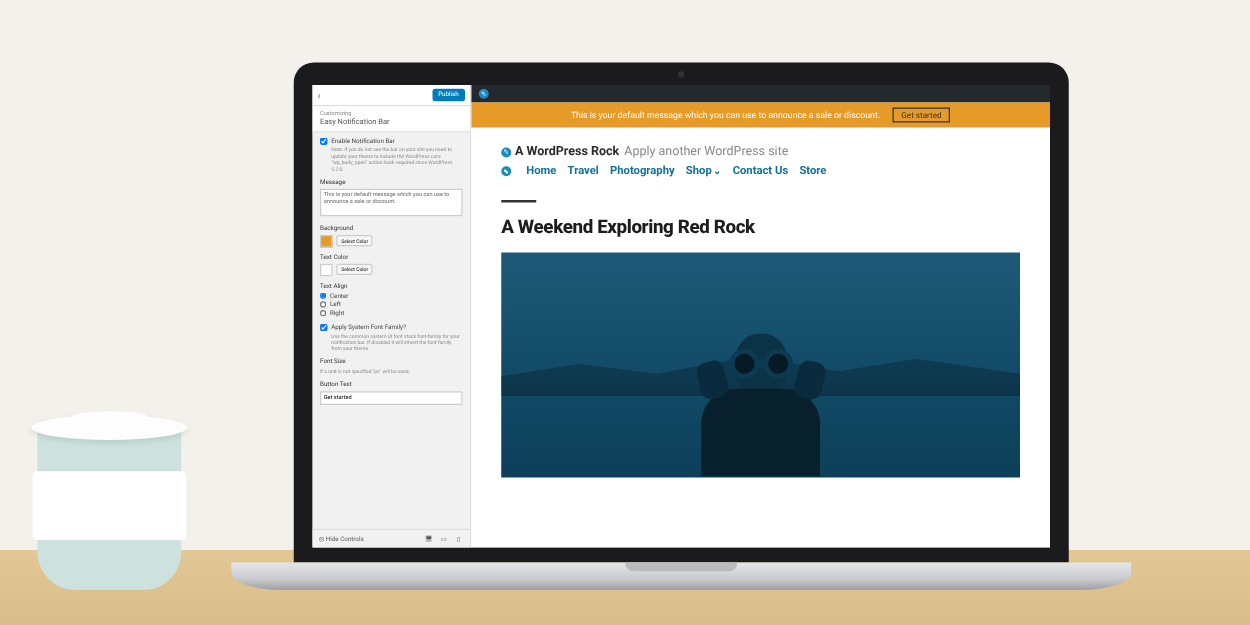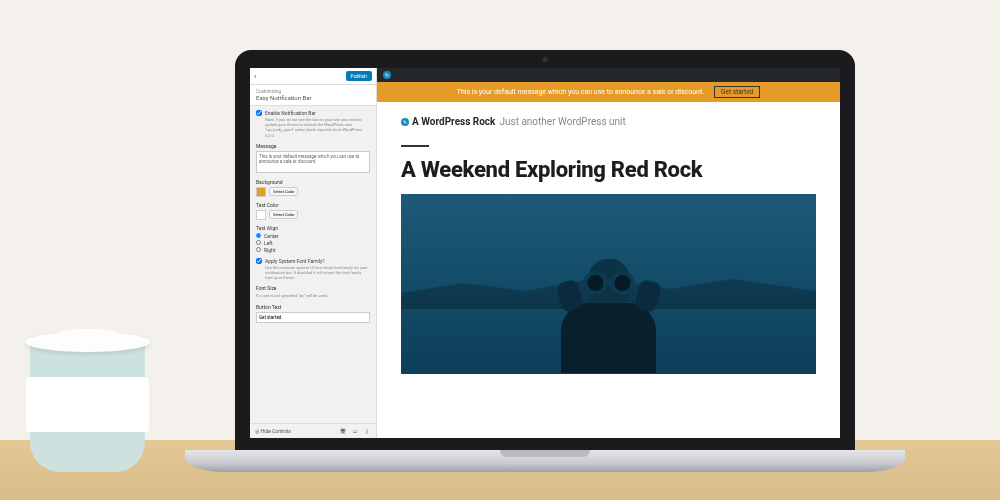--- a/index.html
+++ b/index.html
@@ -58,21 +58,21 @@
 .notif-btn { border:1px solid #333; background:transparent; color:#333; padding:1px 6px; font-size:6.5px; }
 .edit-dot { width:8px; height:8px; border-radius:50%; background:#1a8bbf; display:inline-flex; align-items:center; justify-content:center; color:#fff; font-size:5px; margin-right:3px; flex-shrink:0; }
 .site-block { padding:14px 24px 8px; }
 .site-title { font-size:10px; color:#333; display:flex; align-items:center; }
 .site-title b { color:#2a2a2a; }
 .site-tag { color:#888; font-weight:400; margin-left:4px; }
 .menu { display:flex; align-items:center; gap:9px; font-size:9px; font-weight:700; color:#127199; margin-top:5px; }
 .menu .drop::after { content:"⌄"; font-size:8px; margin-left:1px; }
 .content { padding:10px 24px; }
 .divider { width:28px; height:2px; background:#333; margin-bottom:10px; }
-.post-title { font-size:22px; font-weight:800; color:#1d1d1d; letter-spacing:-.3px; margin-bottom:12px; }
+.post-title { font-size:15px; font-weight:800; color:#1d1d1d; letter-spacing:-.3px; margin-bottom:12px; }
 .hero { width:100%; height:180px; background:linear-gradient(180deg,#1e5a77 0%,#134d6a 45%,#0d3f59 100%); position:relative; overflow:hidden; }
 .mtn { position:absolute; bottom:65px; left:0; width:100%; height:40px; background:linear-gradient(180deg,rgba(12,48,67,.5),rgba(12,48,67,.8)); clip-path:polygon(0 60%,15% 35%,30% 55%,48% 20%,65% 50%,80% 25%,100% 55%,100% 100%,0 100%); }
 .person { position:absolute; bottom:0; left:50%; transform:translateX(-50%); width:120px; height:115px; }
 .person .head { width:42px; height:48px; background:#0c3246; border-radius:45% 45% 40% 40%; margin:0 auto; }
 .person .body { width:95px; height:70px; background:#081f2c; border-radius:28px 28px 0 0; margin:-4px auto 0; }
 .binoc { position:absolute; top:12px; left:50%; transform:translateX(-50%); display:flex; gap:3px; }
 .binoc .lens { width:24px; height:24px; border-radius:50%; background:#071925; border:4px solid #0d3a51; }
 .binoc .bridge { position:absolute; top:8px; left:50%; transform:translateX(-50%); width:10px; height:8px; background:#0d3a51; }
 .hand { position:absolute; top:22px; width:22px; height:30px; background:#0a2b3d; border-radius:8px; }
 .hand.l { left:10px; transform:rotate(-15deg); }
@@ -178,21 +178,30 @@
           <div class="wp">✎</div>
         </div>
         <div class="notif-bar">
           <span>This is your default message which you can use to announce a sale or discount.</span>
           <button class="notif-btn">Get started</button>
         </div>
         <div class="site-block">
           <div class="site-title">
             <span class="edit-dot">✎</span>
             <b>A WordPress Rock</b>
-            <span class="site-tag">Just another WordPress unit</span>
+            <span class="site-tag">Apply another WordPress site</span>
+          </div>
+          <div class="menu">
+            <span class="edit-dot">✎</span>
+            <a>Home</a>
+            <a>Travel</a>
+            <a>Photography</a>
+            <a class="drop">Shop</a>
+            <a>Contact Us</a>
+            <a>Store</a>
           </div>
         </div>
         <div class="content">
           <div class="divider"></div>
           <h1 class="post-title">A Weekend Exploring Red Rock</h1>
           <div class="hero">
             <div class="mtn"></div>
             <div class="person">
               <div class="head"></div>
               <div class="binoc">

